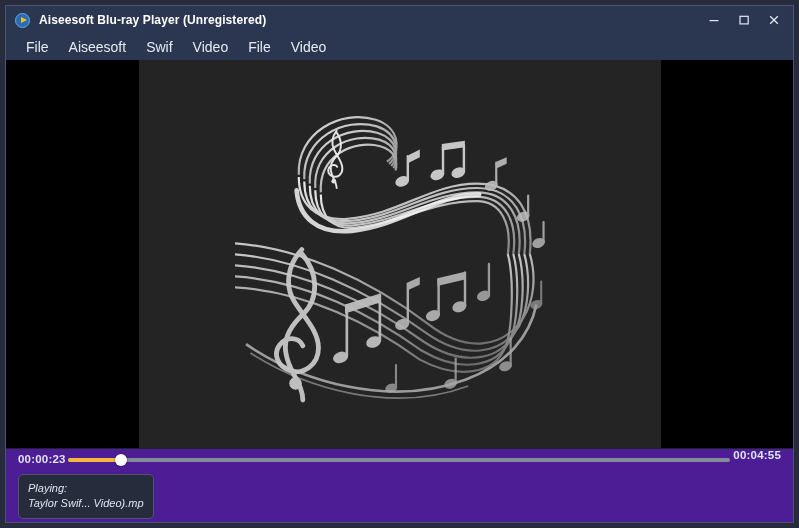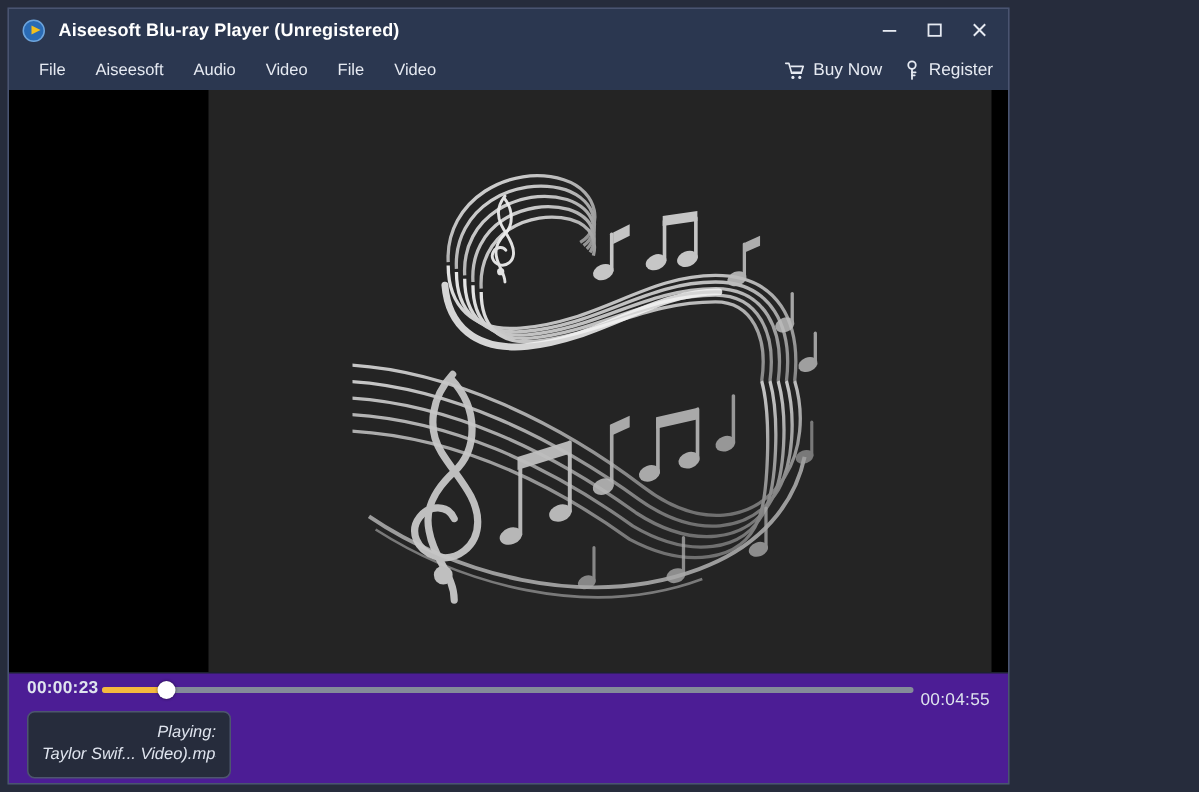--- a/index.html
+++ b/index.html
@@ -22,29 +22,28 @@
     box-sizing: border-box;
     background: #262c3c;
     overflow: hidden;
   }
 
   
   .win-frame {
     position: absolute;
     left: 5px;
     top: 5px;
-    width: 668px;
+    width: 789px;
     height: 518px;
     box-sizing: border-box;
     border: 1px solid #4a5470;
     background: #2a3550;
     display: flex;
     flex-direction: column;
     overflow: hidden;
-    text-align: right;
   }
 
   
   .titlebar {
     position: relative;
     height: 28px;
     flex: 0 0 28px;
     background: #2b3750;
     display: flex;
     align-items: center;
@@ -101,21 +100,21 @@
     position: relative;
     height: 26px;
     flex: 0 0 26px;
     background: #2b3750;
     display: flex;
     align-items: center;
     padding-left: 10px;
   }
   .menu-item {
     color: #e6eaf2;
-    font-size: 11px;
+    font-size: 14px;
     padding: 4px 10px;
     white-space: nowrap;
     cursor: default;
   }
 
   .menu-right {
     position: absolute;
     right: 10px;
     top: 0;
     height: 26px;
@@ -181,24 +180,24 @@
     left: 12px;
     top: 4px;
     color: #dfe4ee;
     font-size: 11.5px;
     font-weight: bold;
     letter-spacing: .2px;
   }
   .time-right {
     position: absolute;
     right: 12px;
-    top: 12px;
+    top: 0;
     color: #dfe4ee;
     font-size: 11.5px;
-    font-weight: normal;
+    font-weight: bold;
     letter-spacing: .2px;
   }
   .seek-track {
     position: absolute;
     left: 62px;
     right: 63px;
     top: 9px;
     height: 4px;
     background: #848b99;
     border-radius: 2px;
@@ -267,44 +266,25 @@
           <svg width="12" height="12" viewBox="0 0 12 12">
             <path d="M2.2 2.2 L9.8 9.8 M9.8 2.2 L2.2 9.8" stroke="#e6eaf2" stroke-width="1.3" fill="none"></path>
           </svg>
         </div>
       </div>
     </div>
 
     <div class="menubar">
       <div class="menu-item">File</div>
       <div class="menu-item">Aiseesoft</div>
-      <div class="menu-item">Audio</div>
+      <div class="menu-item">Swif</div>
       <div class="menu-item">Video</div>
       <div class="menu-item">File</div>
       <div class="menu-item">Video</div>
 
-      <div class="menu-right">
-        <div class="menu-link">
-          <svg width="14" height="13" viewBox="0 0 14 13">
-            <path d="M0.8 1.2 h2.1 l1.9 6.6 h6.4" fill="none" stroke="#e6eaf2" stroke-width="1.1" stroke-linecap="round" stroke-linejoin="round"></path>
-            <path d="M3.9 3.2 h8.6 l-1.3 4.0 h-6.1" fill="none" stroke="#e6eaf2" stroke-width="1.1" stroke-linejoin="round"></path>
-            <circle cx="5.6" cy="10.6" r="1.05" fill="#e6eaf2"></circle>
-            <circle cx="10.2" cy="10.6" r="1.05" fill="#e6eaf2"></circle>
-          </svg>
-          <span>Buy Now</span>
-        </div>
-        <div class="menu-link">
-          <svg width="12" height="14" viewBox="0 0 12 14">
-            <circle cx="6" cy="3.4" r="2.5" fill="none" stroke="#e6eaf2" stroke-width="1.2"></circle>
-            <path d="M6 5.9 V12.6" stroke="#e6eaf2" stroke-width="1.2" stroke-linecap="round"></path>
-            <path d="M6 8.2 h2.4 M6 10.2 h1.8" stroke="#e6eaf2" stroke-width="1.2" stroke-linecap="round"></path>
-          </svg>
-          <span>Register</span>
-        </div>
-      </div>
     </div>
 
     <div class="stage">
       <div class="video-canvas">
         <div class="artwork">
           <svg viewBox="0 0 300 300" xmlns="http://www.w3.org/2000/svg">
             <defs>
               <linearGradient id="sg" x1="0" y1="0" x2="1" y2="1">
                 <stop offset="0" stop-color="#f2f2f2"></stop>
                 <stop offset="1" stop-color="#8c8c8c"></stop>

